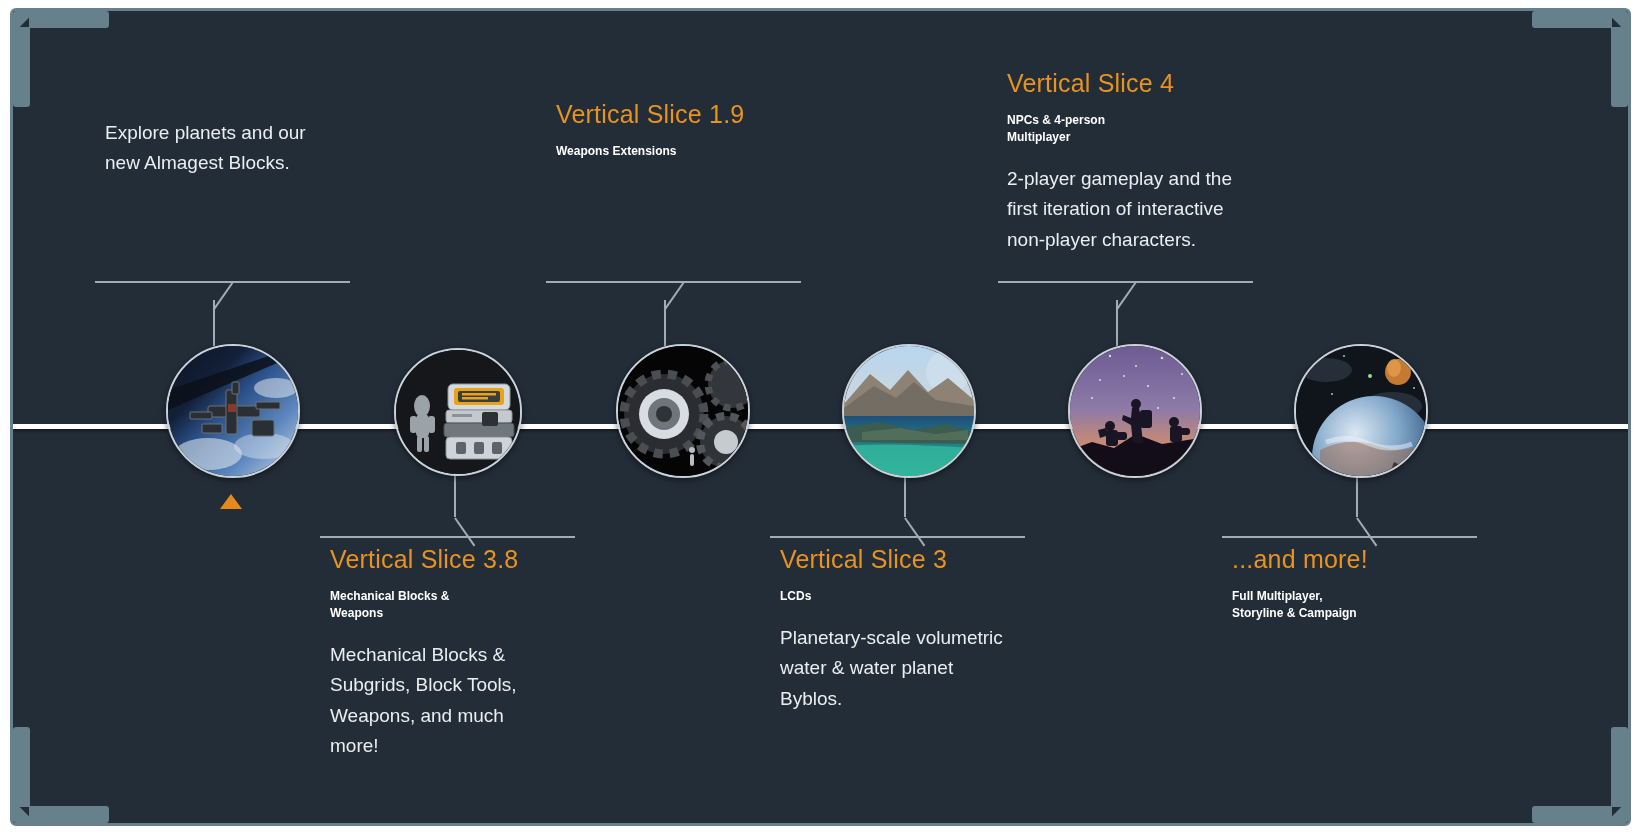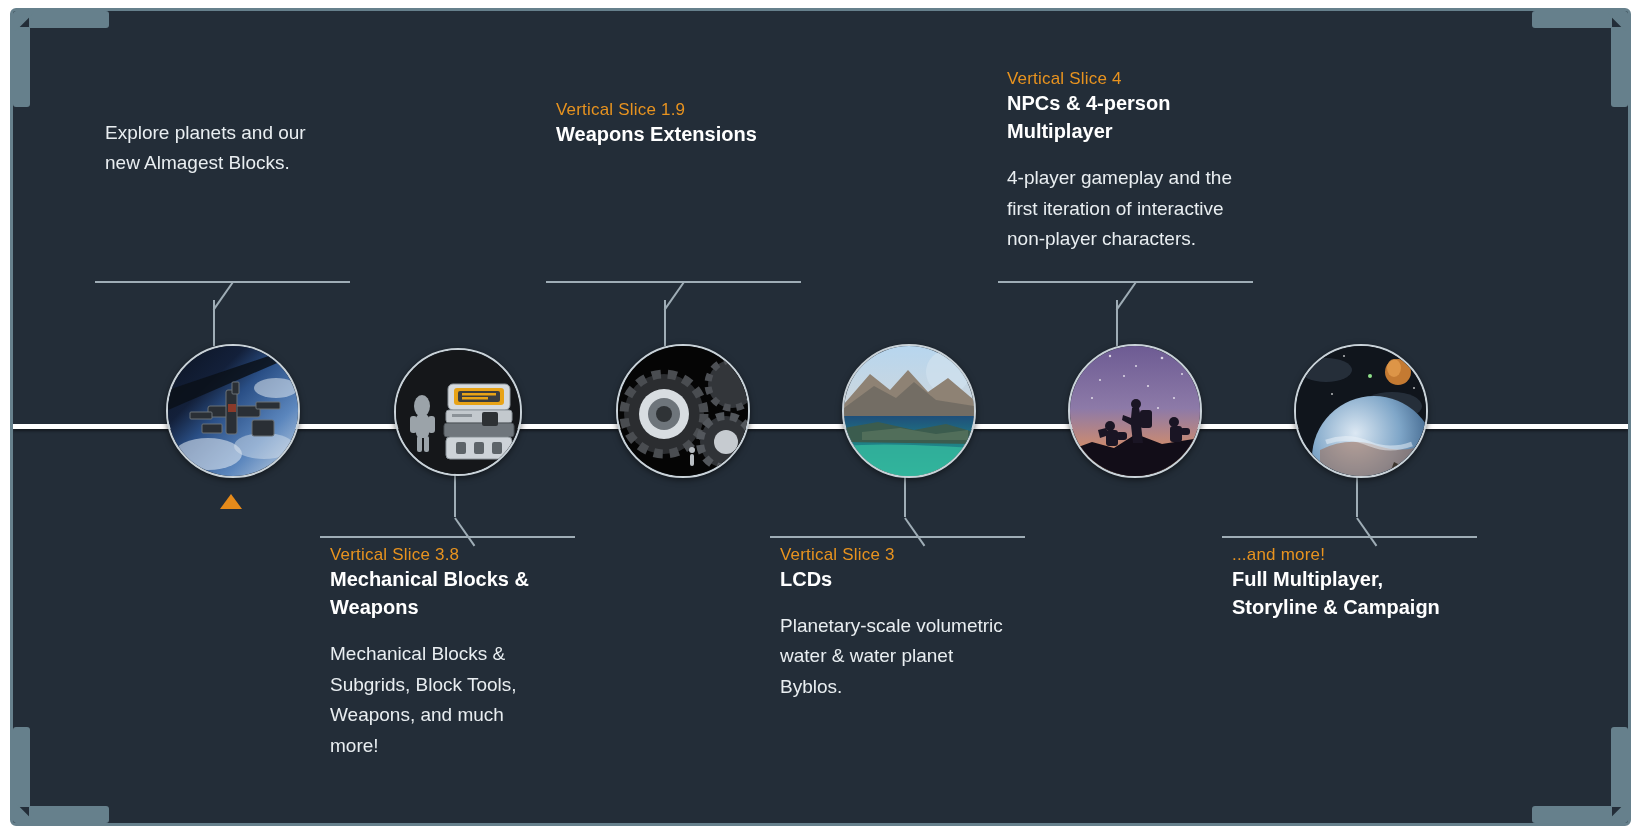--- a/index.html
+++ b/index.html
@@ -71,26 +71,26 @@
   .marker{
     position:absolute;width:0;height:0;
     border-left:11px solid transparent;
     border-right:11px solid transparent;
     border-bottom:15px solid #e58a1a;
   }
 
   
   .label{position:absolute;}
   .kicker{
-    color:#e8931f;font-size:17px;font-weight:400;
+    color:#e8931f;font-size:25px;font-weight:400;
     line-height:1.15;letter-spacing:.2px;white-space:pre-wrap;
   }
   .headline{
-    color:#ffffff;font-size:20px;font-weight:bold;
-    line-height:1.42;margin-top:0;white-space:pre-wrap;
+    color:#ffffff;font-size:12px;font-weight:bold;
+    line-height:1.42;margin-top:14px;white-space:pre-wrap;
   }
   .body{
     color:#e9eef1;font-size:19px;font-weight:400;
     line-height:1.6;margin-top:18px;white-space:pre-wrap;
   }
 </style>
 </head>
 <body>
 
 <div id="stage">
@@ -331,21 +331,21 @@
 
     <div class="label" style="left:543px;top:89px;width:266px;">
       <div class="kicker">Vertical Slice 1.9</div>
       <div class="headline">Weapons Extensions</div>
     </div>
 
     <div class="label" style="left:994px;top:58px;width:266px;">
       <div class="kicker">Vertical Slice 4</div>
       <div class="headline">NPCs &amp; 4-person
 Multiplayer</div>
-      <div class="body">4-player gameplay and the
+      <div class="body">2-player gameplay and the
 first iteration of interactive
 non-player characters.</div>
     </div>
 
     <div class="label" style="left:317px;top:534px;width:256px;">
       <div class="kicker">Vertical Slice 3.8</div>
       <div class="headline">Mechanical Blocks &amp;
 Weapons</div>
       <div class="body">Mechanical Blocks &amp;
 Subgrids, Block Tools,

